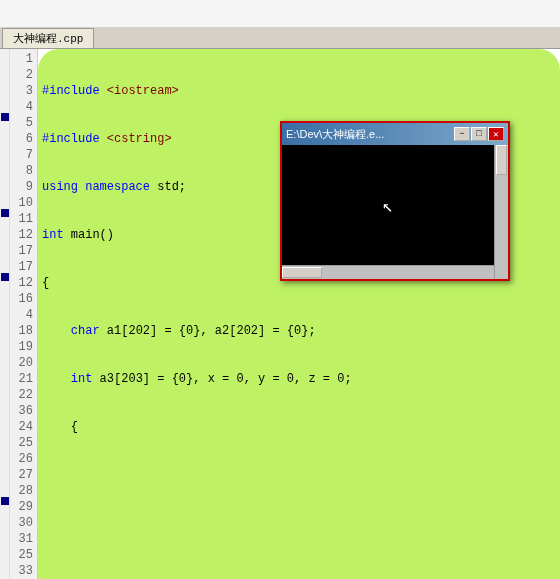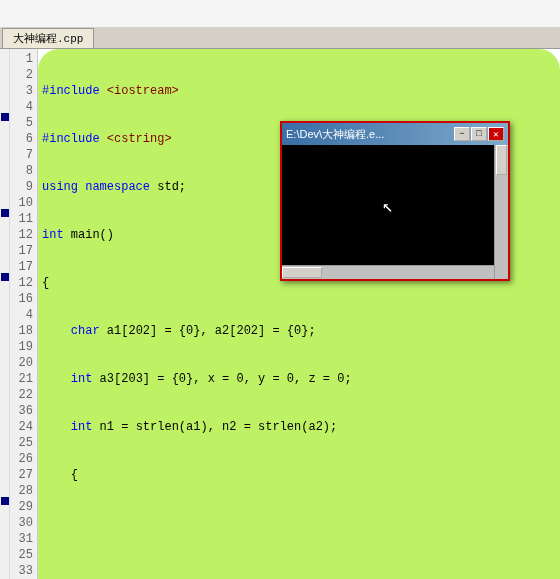--- a/index.html
+++ b/index.html
@@ -244,21 +244,20 @@
     </div>
 
     <div class="code-area">
       <span class="line"><span class="kw">#include</span> <span class="str">&lt;iostream&gt;</span></span>
       <span class="line"><span class="kw">#include</span> <span class="str">&lt;cstring&gt;</span></span>
       <span class="line"><span class="kw">using namespace</span> std;</span>
       <span class="line"><span class="kw">int</span> main()</span>
       <span class="line">{</span>
       <span class="line">    <span class="kw">char</span> a1[202] = {0}, a2[202] = {0};</span>
       <span class="line">    <span class="kw">int</span> a3[203] = {0}, x = 0, y = 0, z = 0;</span>
-      <span class="line">    <span class="kw">int</span> n1 = strlen(a1), n2 = strlen(a2);</span>
       <span class="line">    {</span>
       
       
       
       
       
       
       
       
       

